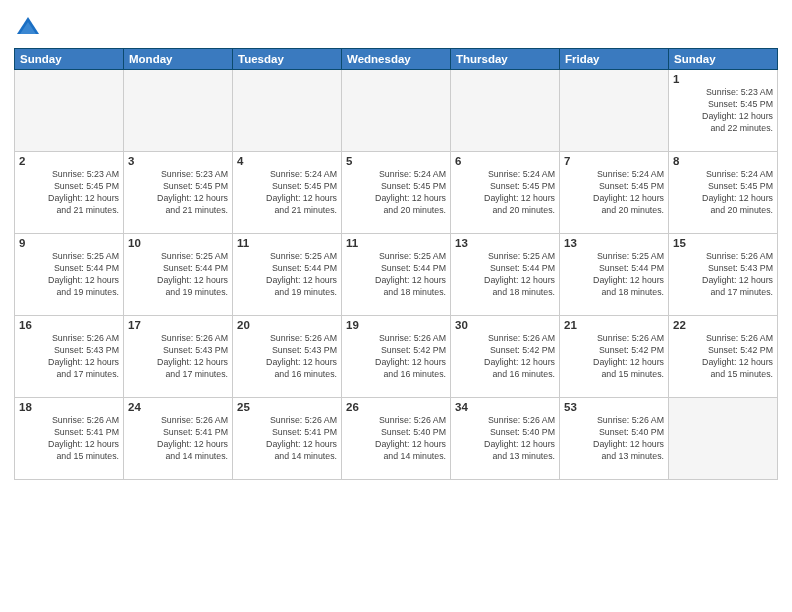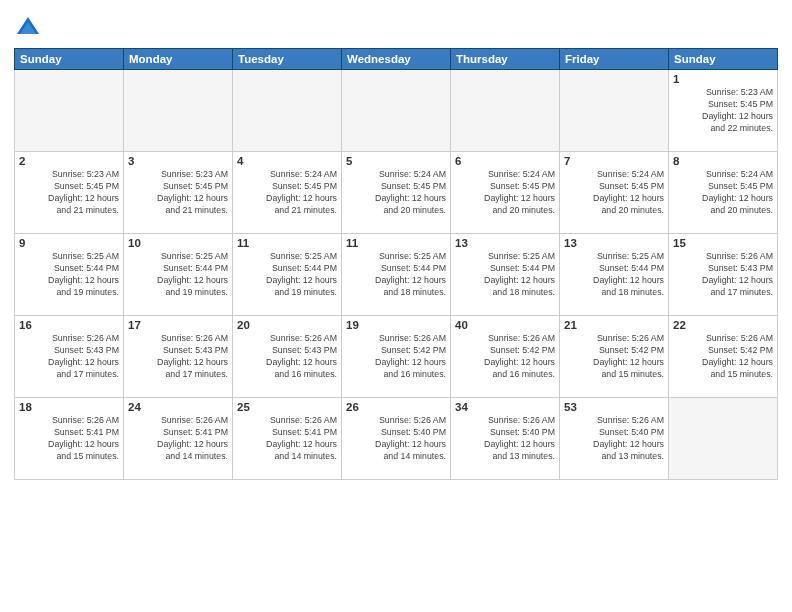--- a/index.html
+++ b/index.html
@@ -273,21 +273,21 @@
 and 16 minutes.</div>
           </td>
           <td>
             <span class="day-number">19</span>
             <div class="day-info" style="white-space: pre-line;">Sunrise: 5:26 AM
 Sunset: 5:42 PM
 Daylight: 12 hours
 and 16 minutes.</div>
           </td>
           <td>
-            <span class="day-number">40</span>
+            <span class="day-number">30</span>
             <div class="day-info" style="white-space: pre-line;">Sunrise: 5:26 AM
 Sunset: 5:42 PM
 Daylight: 12 hours
 and 16 minutes.</div>
           </td>
           <td>
             <span class="day-number">21</span>
             <div class="day-info" style="white-space: pre-line;">Sunrise: 5:26 AM
 Sunset: 5:42 PM
 Daylight: 12 hours

